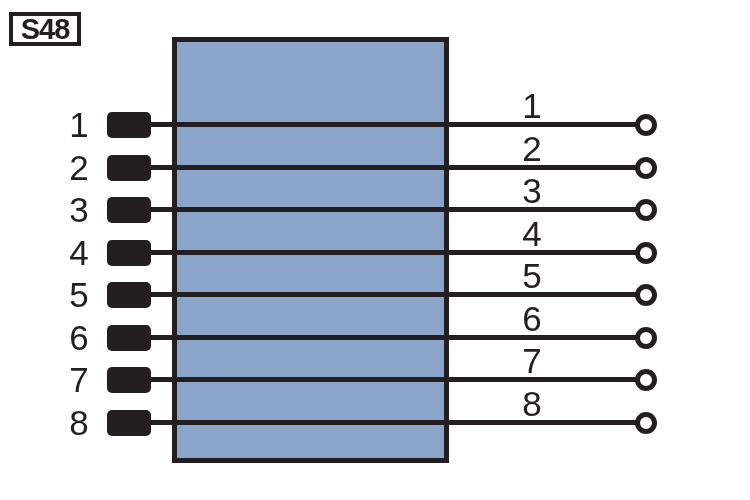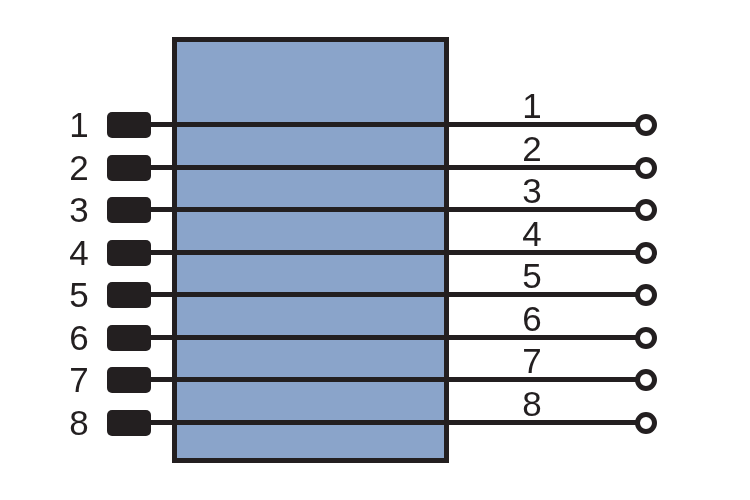--- a/index.html
+++ b/index.html
@@ -79,20 +79,23 @@
     border: 5px solid var(--ink);
     border-radius: 50%;
     background: var(--bg);
   }
 </style>
 </head>
 <body>
 
 <div class="canvas">
 
+  <div class="title-box">
+    <span>S48</span>
+  </div>
 
   <div class="component-block"></div>
 
   <div class="wire-row" style="--y:125px">
     <div class="pin-num-left">1</div>
     <div class="pin-block"></div>
     <div class="wire-line"></div>
     <div class="pin-num-right">1</div>
     <div class="terminal-circle"></div>
   </div>

